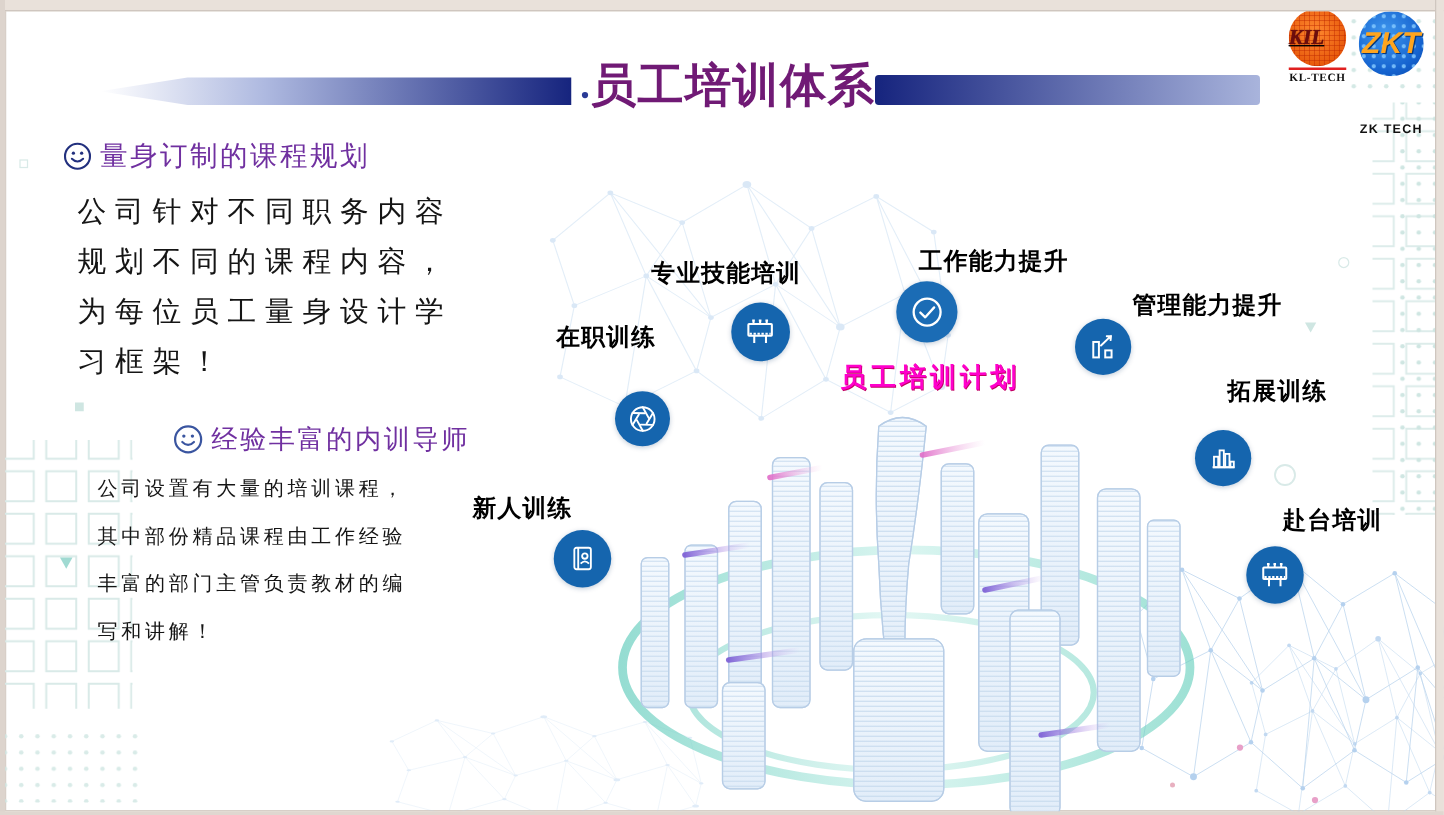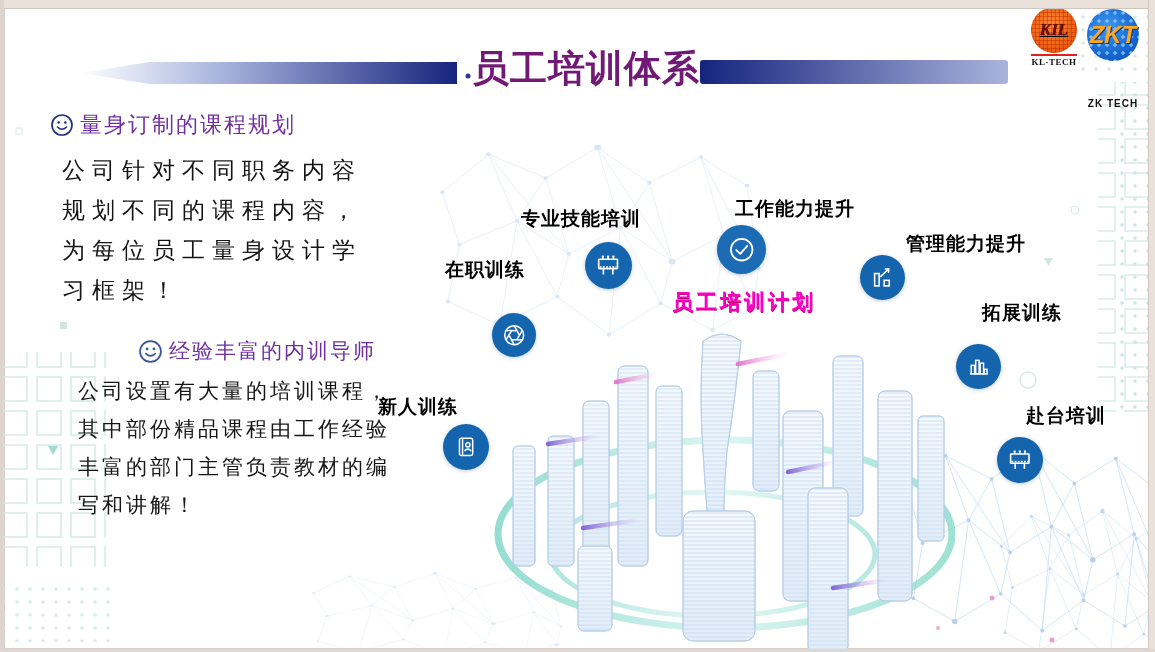--- a/index.html
+++ b/index.html
@@ -6,38 +6,38 @@
   body{width:1155px;height:652px;position:relative;background:#e9e1da;font-family:"Liberation Sans",sans-serif;overflow:hidden;}
   #slide{position:absolute;left:0;top:0;width:1155px;height:652px;}
   .paper{position:absolute;left:4px;top:8px;right:6px;bottom:3px;background:#ffffff;box-shadow:inset 0 0 0 1px #d8cfc8;}
   
   .title{position:absolute;left:472px;top:44px;width:230px;font-weight:700;font-size:37px;letter-spacing:1px;color:#701a75;font-family:"Liberation Sans",sans-serif;white-space:nowrap;}
   .hdr-svg{position:absolute;left:0;top:0;}
   
   .logo-kl{position:absolute;left:1029px;top:7px;width:50px;text-align:center;}
   .logo-kl .ball{width:46px;height:46px;margin:0 auto;border-radius:50%;
      background-image:repeating-linear-gradient(0deg,rgba(190,40,0,.45) 0 1px,transparent 1px 4px),repeating-linear-gradient(90deg,rgba(190,40,0,.45) 0 1px,transparent 1px 4px),radial-gradient(circle at 45% 40%,#ff8a30,#e85a0c 70%,#c84505);
-     display:flex;align-items:center;justify-content:center;text-decoration:underline;}
+     display:flex;align-items:center;text-decoration:underline;}
   .logo-kl .mono{font-family:"Liberation Serif",serif;font-weight:700;font-style:italic;font-size:17px;color:#6e0d0d;text-shadow:0 0 1px #3c0404;}
   .logo-kl .rule{height:2px;background:#e02020;margin:1px 2px;}
   .logo-cap{font-family:"Liberation Serif",serif;font-weight:700;font-size:9px;color:#111;letter-spacing:.5px;white-space:nowrap;}
   .logo-zkt{position:absolute;left:1085px;top:9px;width:56px;text-align:center;}
   .logo-zkt .ball{width:52px;height:52px;margin:0 auto;border-radius:50%;
      background-image:radial-gradient(circle,rgba(130,200,255,.85) 1.5px,transparent 1.8px),radial-gradient(circle at 40% 35%,#3f97ee,#1563cf 65%,#0a46a8);
      background-size:8px 8px,100% 100%;display:flex;align-items:center;justify-content:center;}
   .logo-zkt .mono{font-family:"Liberation Sans",sans-serif;font-weight:700;font-style:italic;font-size:24px;color:#ffa51e;text-shadow:1px 1px 0 #083a7e;}
   .logo-zkt .logo-cap{font-size:10px;letter-spacing:1px;font-family:"Liberation Sans",sans-serif;margin-top:37px;}
   
   .sec-head{position:absolute;display:flex;align-items:center;gap:6px;color:#7030a0;font-weight:400;font-family:"DejaVu Serif",serif;white-space:nowrap;}
   .sec-head .txt{letter-spacing:2px;}
   .h1{left:50px;top:110px;font-size:22px;}
   .h2{left:138px;top:337px;font-size:21px;}
   .bodytxt{position:absolute;color:#151515;font-family:"DejaVu Serif",serif;white-space:nowrap;}
   .b1{left:62px;top:150px;font-size:23px;letter-spacing:7px;line-height:40px;}
-  .b2{left:78px;top:372px;font-size:21px;letter-spacing:3px;line-height:38px;}
+  .b2{left:78px;top:372px;font-size:16px;letter-spacing:3px;line-height:38px;}
   
   .lbl{position:absolute;font-weight:700;font-size:19px;color:#000;letter-spacing:1px;white-space:nowrap;}
   .plan-label{position:absolute;left:672px;top:288px;font-family:"DejaVu Serif",serif;font-weight:700;font-size:21px;letter-spacing:3px;color:#ff00cc;text-shadow:.5px .5px 0 #c00060;white-space:nowrap;}
   .circ{position:absolute;border-radius:50%;background:#1565ae;display:flex;align-items:center;justify-content:center;box-shadow:0 1px 4px rgba(10,50,100,.25);}
   .circ svg{width:60%;height:60%;}
   .deco{position:absolute;}
   .frame{position:absolute;pointer-events:none;z-index:9;}
   .f-top{left:0;top:0;width:1155px;height:8px;background:#e9e1da;border-bottom:1px solid #cfc6bf;}
   .f-left{left:0;top:0;width:4px;height:652px;background:#ddd4cd;}
   .f-right{left:1148px;top:0;width:7px;height:652px;background:#e9e1da;border-left:1px solid #cfc6bf;}

